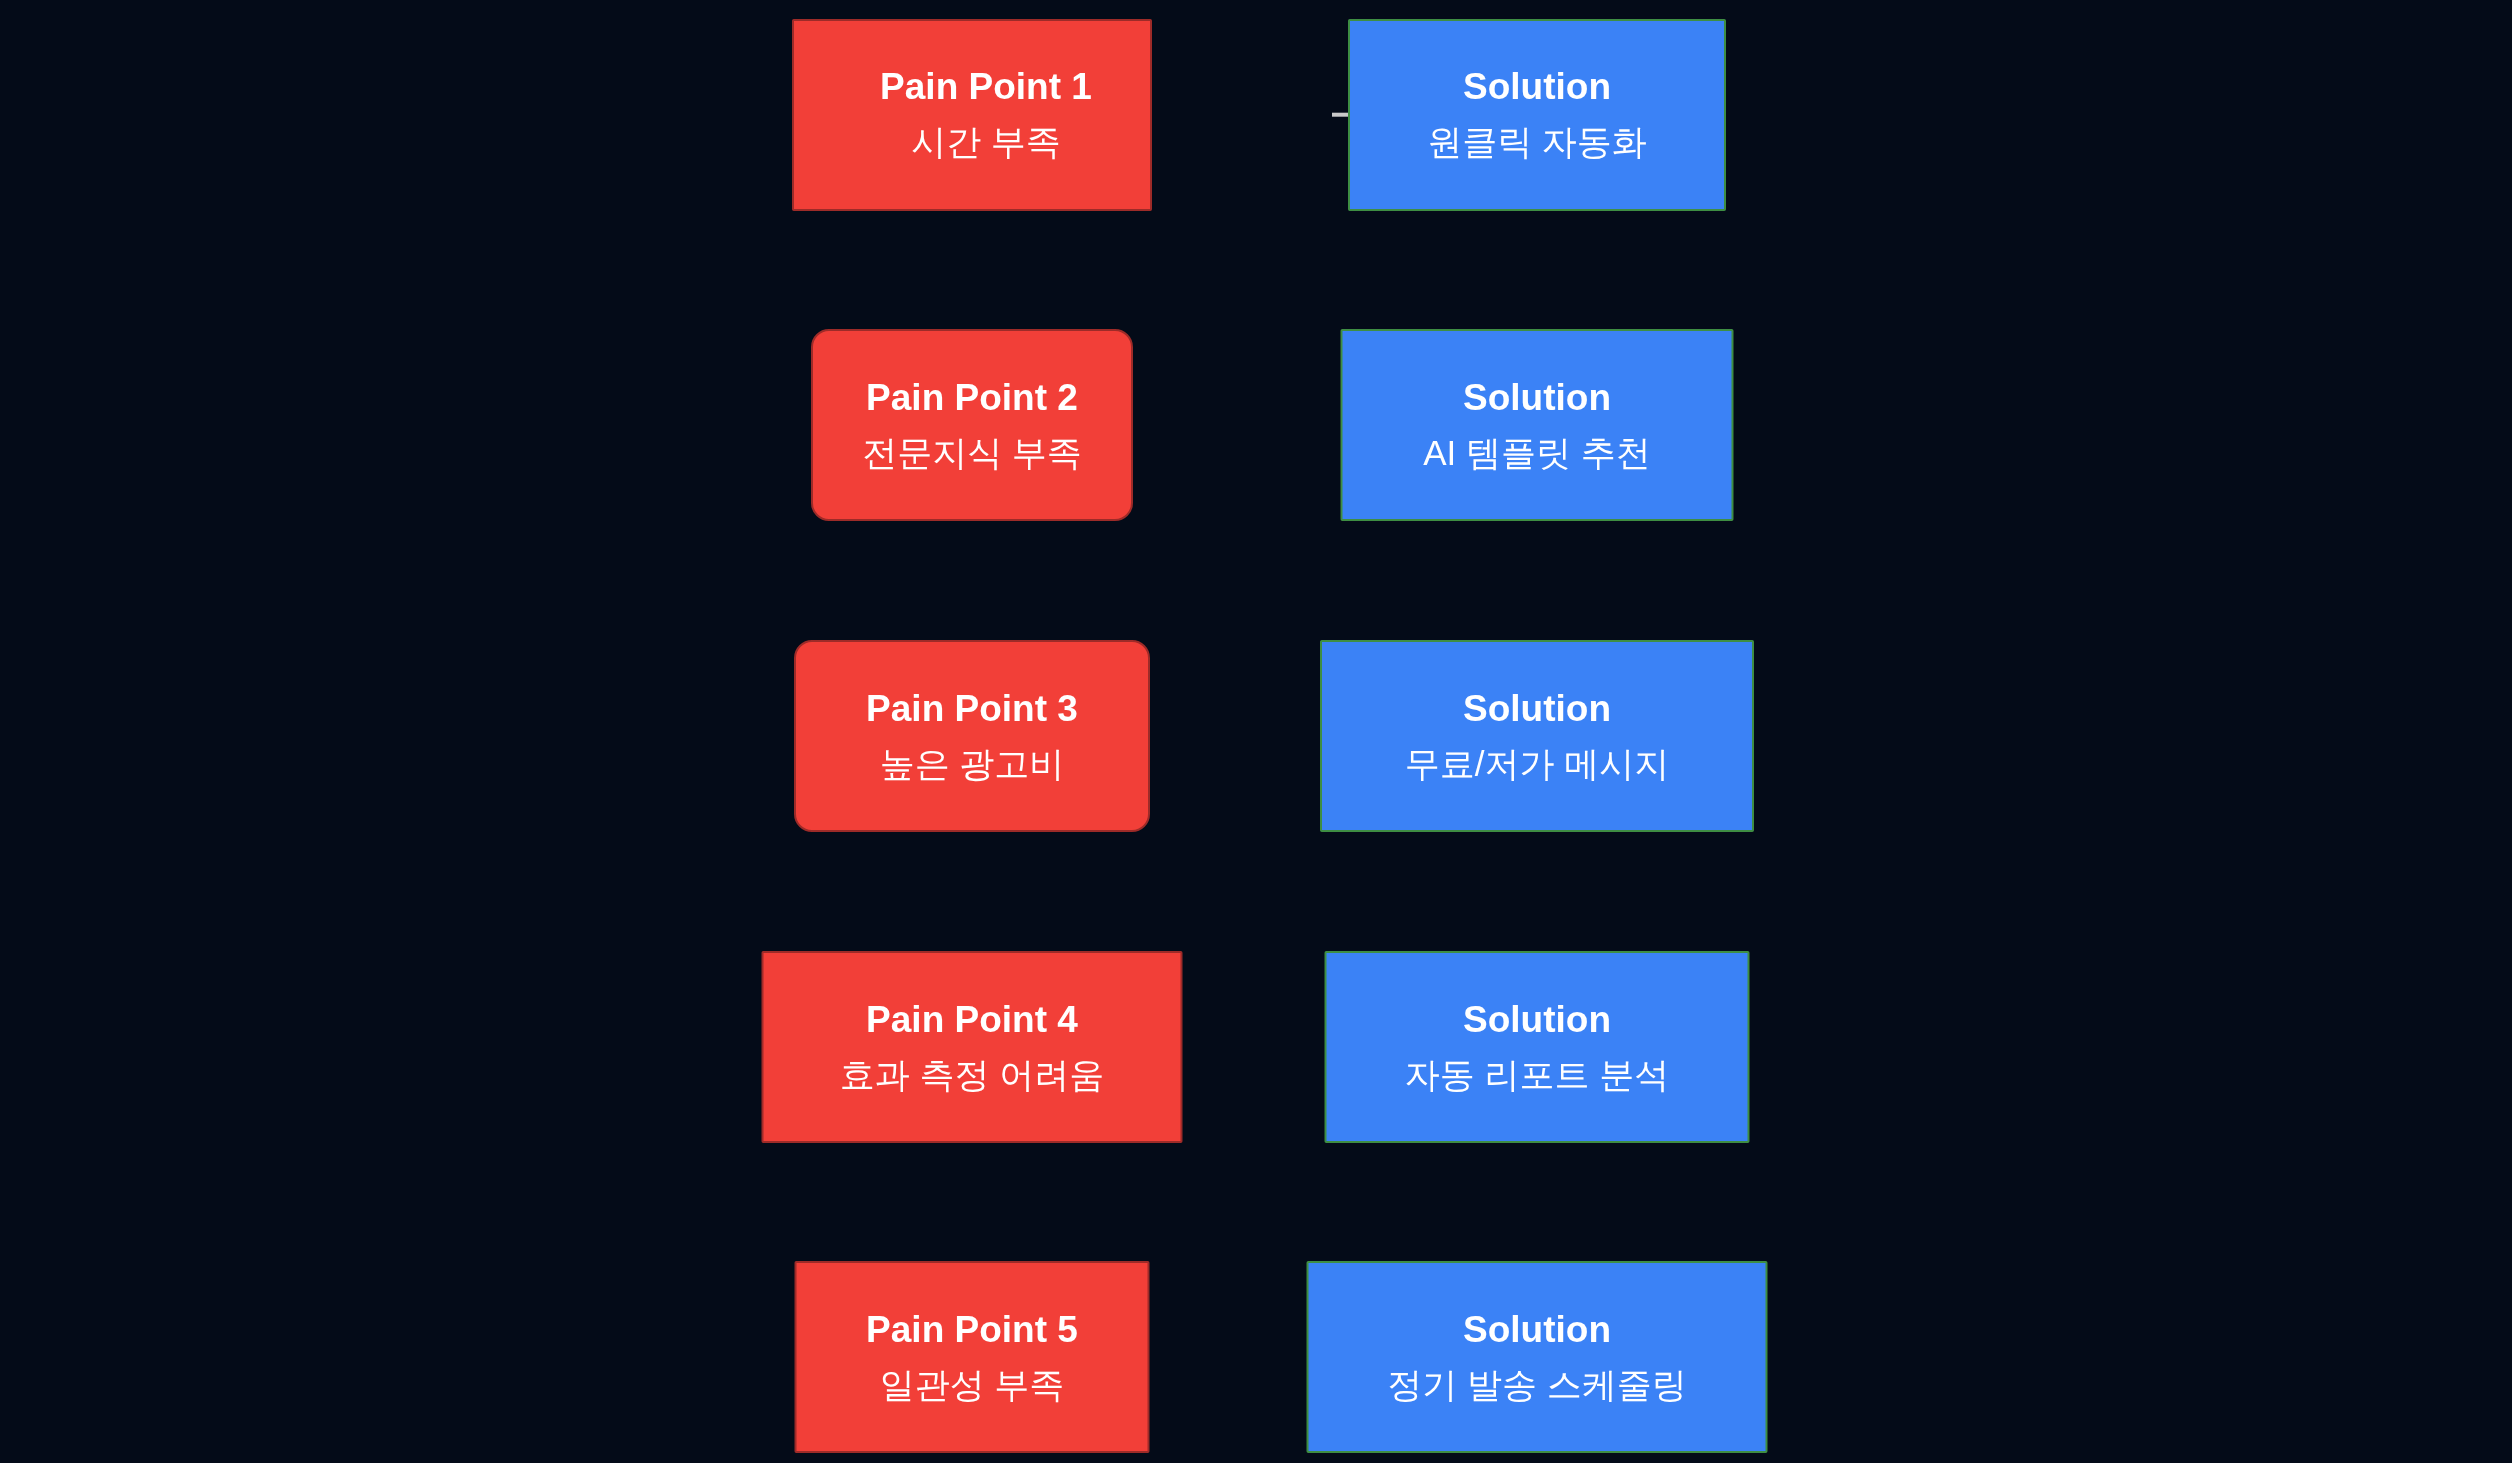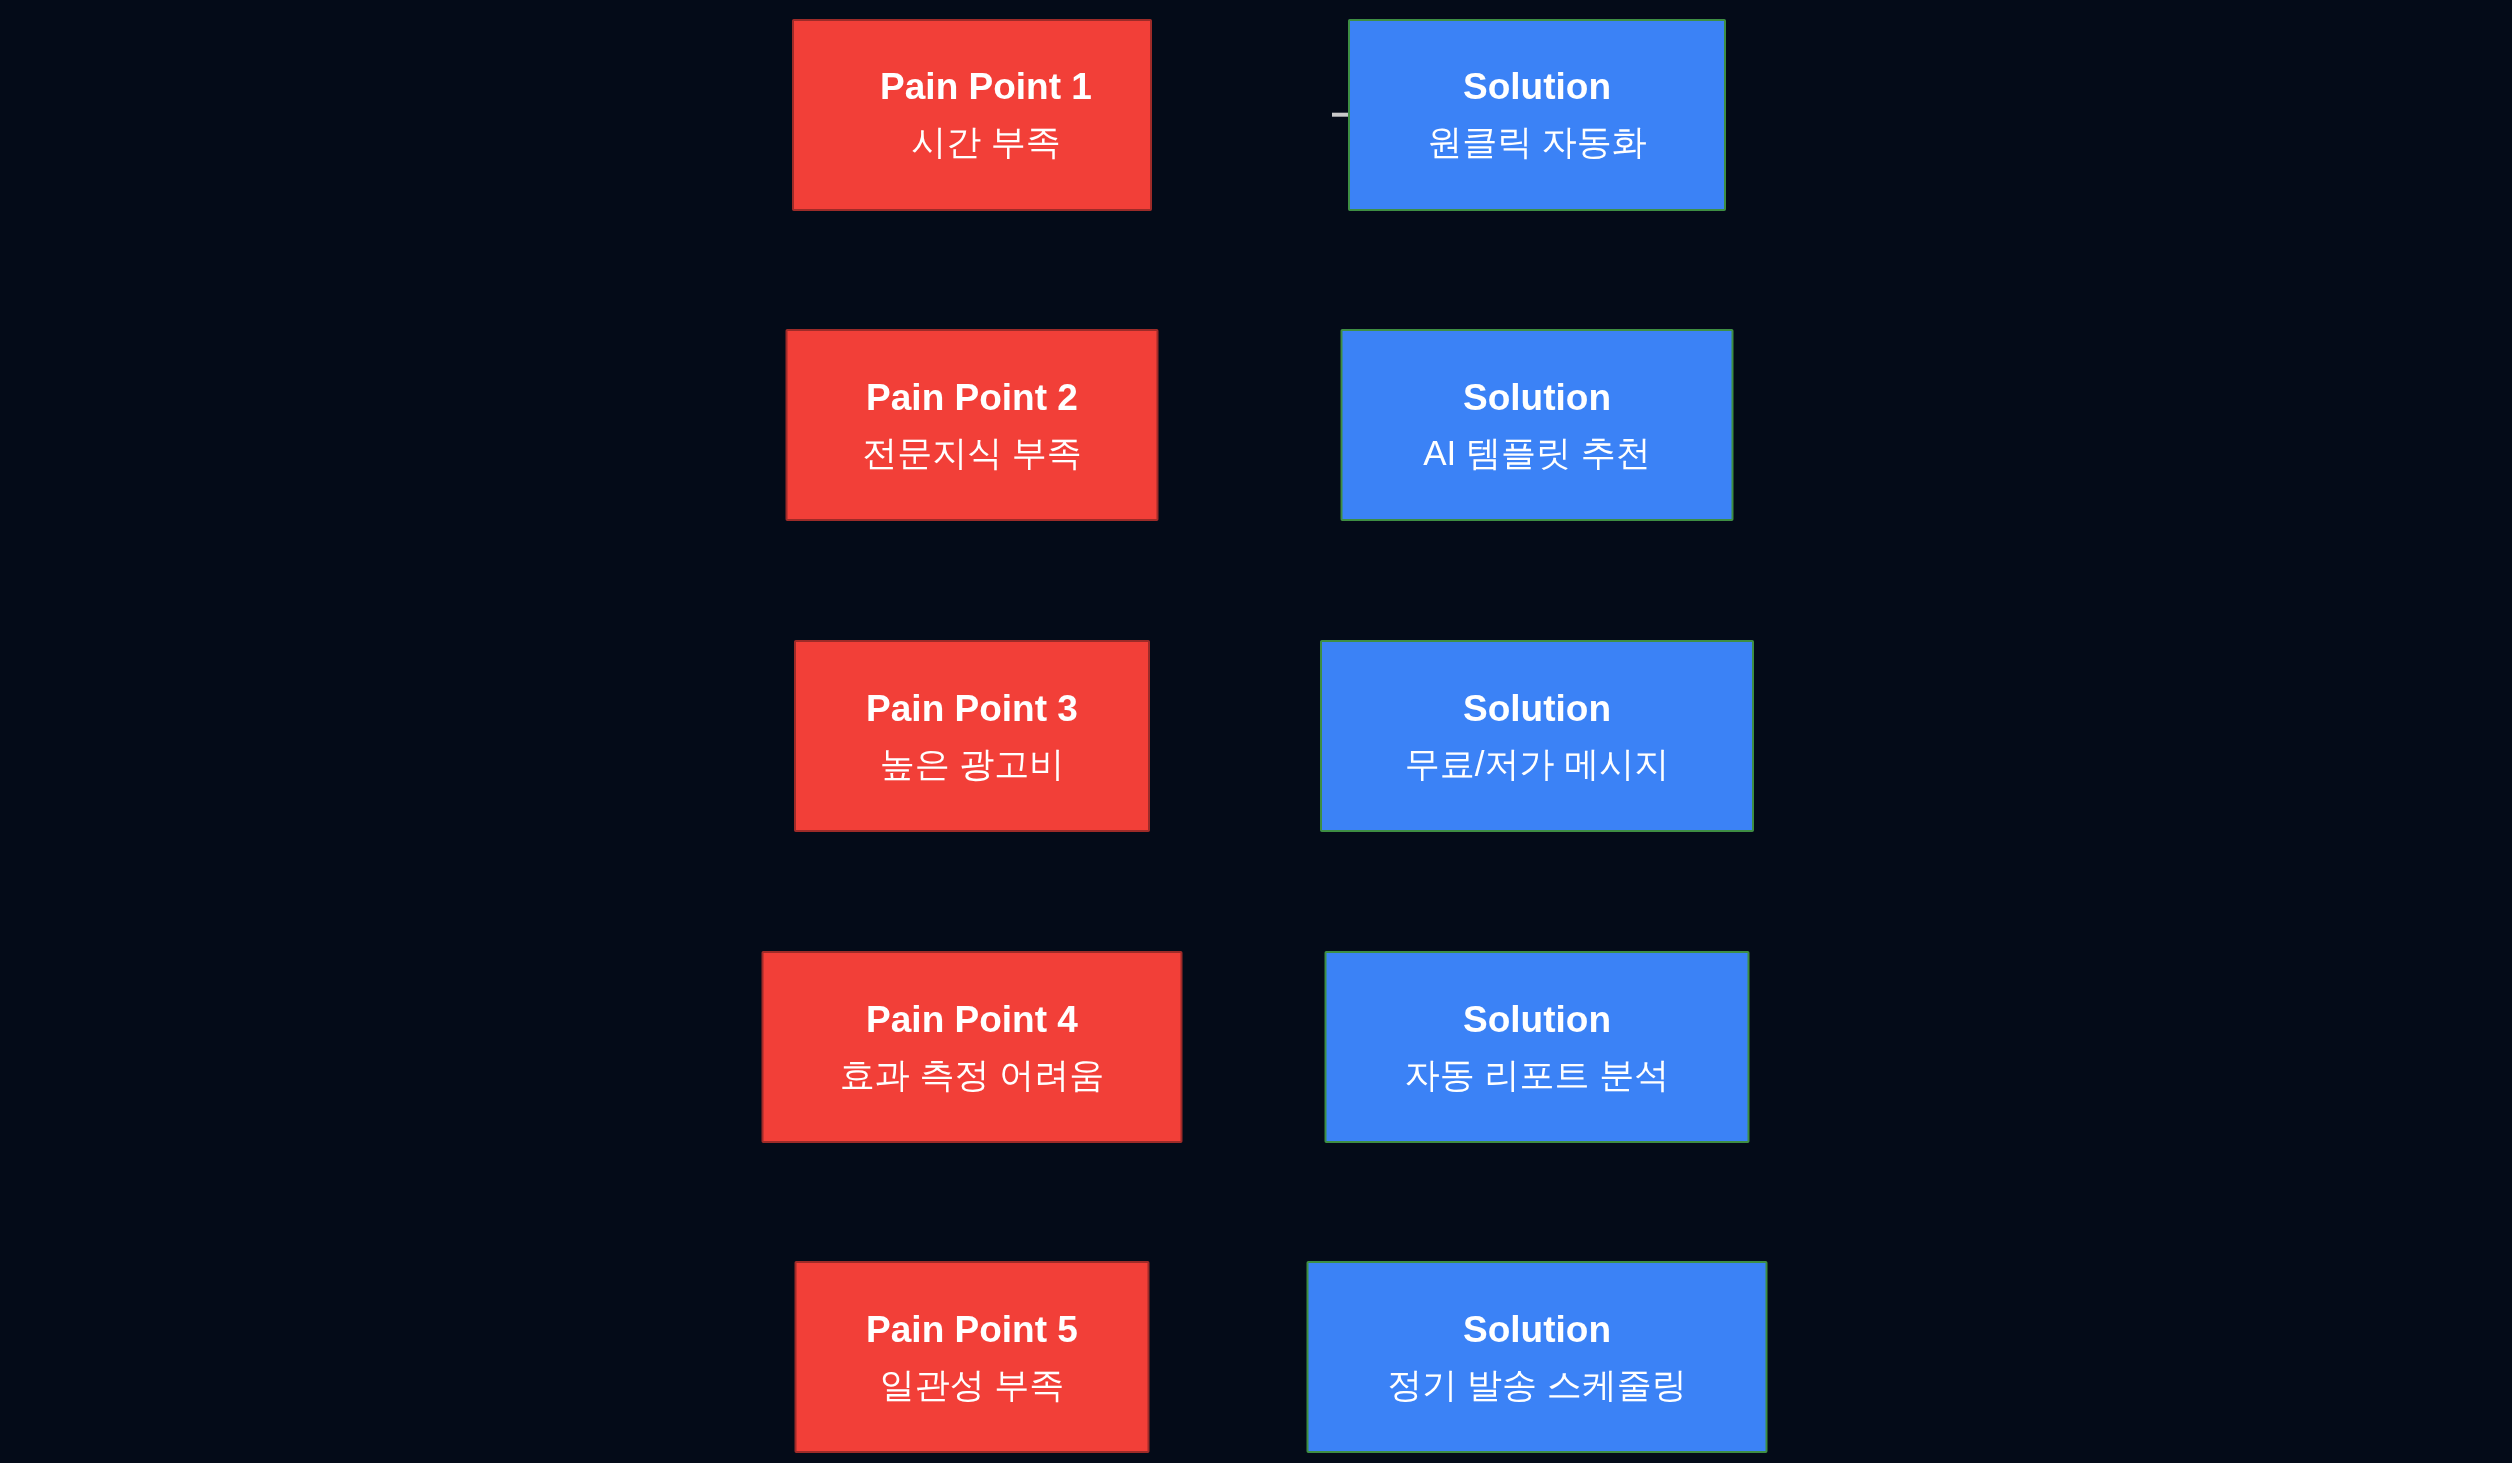--- a/index.html
+++ b/index.html
@@ -47,22 +47,22 @@
     background: #F23F38;
     border: 2.8px solid #9E2B28;
   }
   .solution {
     left: 1537px;
     transform: translateX(-50%);
     background: #3b82f6;
     border: 2.8px solid #3E8E43;
   }
   .row:nth-child(1) .pain { width: 360px; padding-left: 28px; }
-  .row:nth-child(2) .pain { width: 373px; }
-  .row:nth-child(3) .pain { width: 356px; }
+  .row:nth-child(2) .pain { width: 322px; border-radius: 18px; }
+  .row:nth-child(3) .pain { width: 356px; border-radius: 18px; }
   .row:nth-child(4) .pain { width: 421px; }
   .row:nth-child(5) .pain { width: 355px; }
 
   .row:nth-child(1) .solution { width: 378px; }
   .row:nth-child(2) .solution { width: 393px; }
   .row:nth-child(3) .solution { width: 434px; }
   .row:nth-child(4) .solution { width: 425px; }
   .row:nth-child(5) .solution { width: 461px; }
 
   .box-title {

